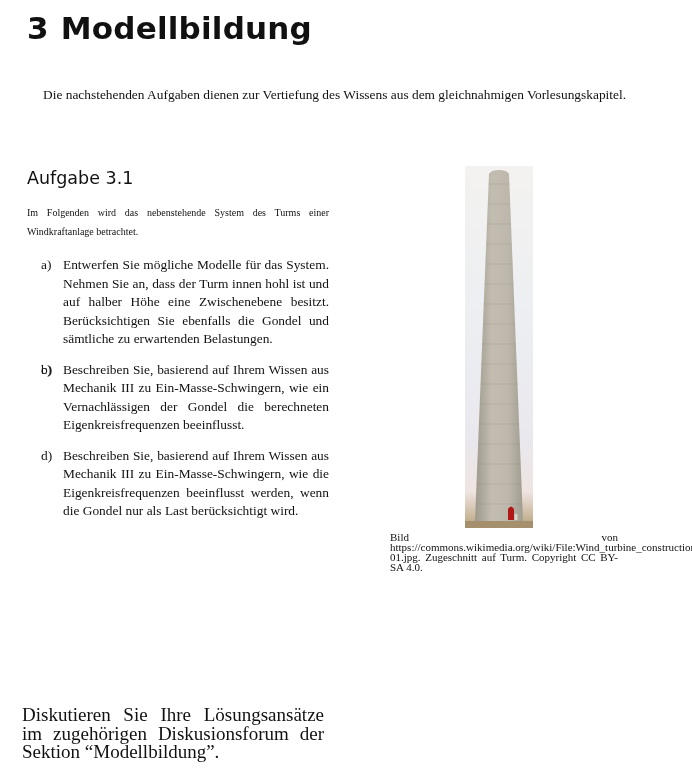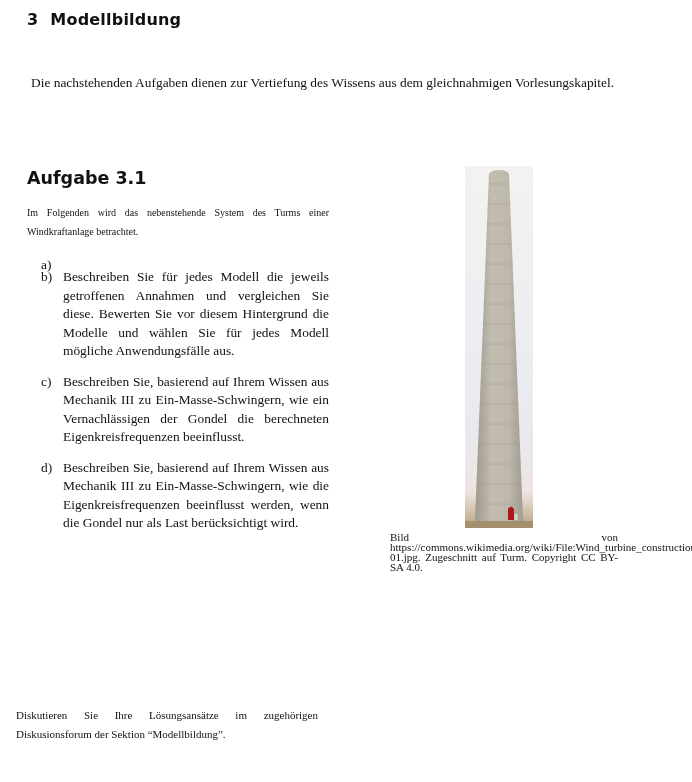--- a/index.html
+++ b/index.html
@@ -1,33 +1,33 @@
 <!DOCTYPE html>
 <html><head>
 <meta charset="utf-8">
 <style>
   html, body { margin: 0; padding: 0; background: #ffffff; }
   body { width: 692px; height: 782px; position: relative; overflow: hidden; color: #111; }
   .sans { font-family: "DejaVu Sans", "Liberation Sans", sans-serif; }
   .serif { font-family: "Liberation Serif", "DejaVu Serif", serif; }
 
-  .chapter-title { position: absolute; left: 27px; top: 10px; font-size: 16px; font-weight: bold; letter-spacing: 0.2px; margin: 0; }
+  .chapter-title { position: absolute; left: 27px; top: 10px; font-size: 31px; font-weight: bold; letter-spacing: 0.2px; margin: 0; }
   .chapter-title .num { margin-right: 12px; }
 
-  .intro { position: absolute; left: 27px; top: 70px; width: 628px; font-size: 13.4px; line-height: 18px; text-align: justify; margin: 4px; }
+  .intro { position: absolute; left: 27px; top: 70px; width: 628px; font-size: 13.4px; line-height: 18px; text-align: justify; margin: 16px; }
 
-  .task-title { position: absolute; left: 27px; top: 168px; font-size: 17.5px; font-weight: bold; margin: 0; }
+  .task-title { position: absolute; left: 27px; top: 168px; font-size: 17.5px; font-weight: normal; margin: 0; }
 
   .task-intro { position: absolute; left: 27px; top: 204px; width: 302px; font-size: 10px; line-height: 18.5px; text-align: justify; margin: 0; }
 
   .subtasks { position: absolute; left: 27px; top: 256px; width: 302px; margin: 0; padding: 0; list-style: none; }
   .subtask { position: relative; padding-left: 36px; font-size: 13.4px; line-height: 18.5px; text-align: justify; margin-bottom: 12px; }
   .subtask .label { position: absolute; left: 14px; top: 0; }
 
-  .closing { position: absolute; left: 16px; top: 706px; width: 302px; font-size: 11px; line-height: 18.5px; text-align: justify; margin: 0; }
+  .closing { position: absolute; left: 22px; top: 706px; width: 302px; font-size: 19px; line-height: 18.5px; text-align: justify; margin: 0; }
 
   .figure { position: absolute; left: 465px; top: 166px; width: 68px; height: 362px; overflow: hidden;
             background: linear-gradient(180deg, #f3f2f0 0%, #eceef2 45%, #e9e8ee 75%, #efe4e2 90%, #c9b79a 97%, #b09a78 100%); }
   .caption { position: absolute; left: 390px; top: 532px; width: 228px; font-size: 11px; line-height: 10px; text-align: justify; margin: 0; }
 </style>
 </head>
 <body>
 
 <h1 class="chapter-title sans">
   <span class="num">3</span><span>Modellbildung</span>
@@ -35,24 +35,24 @@
 
 <p class="intro serif">Die nachstehenden Aufgaben dienen zur Vertiefung des Wissens aus dem gleichnahmigen Vorlesungskapitel.</p>
 
 <h2 class="task-title sans">Aufgabe 3.1</h2>
 
 <p class="task-intro serif">Im Folgenden wird das nebenstehende System des Turms einer Windkraftanlage betrachtet.</p>
 
 <ol class="subtasks serif">
   <li class="subtask">
     <span class="label">a)</span>
+    <span>Entwerfen Sie mögliche Modelle für das System. Nehmen Sie an, dass der Turm innen hohl ist und auf halber Höhe eine Zwischenebene besitzt. Berücksichtigen Sie ebenfalls die Gondel und sämtliche zu erwartenden Belastungen.</span>
   </li>
   <li class="subtask">
     <span class="label">b)</span>
-    <span>Beschreiben Sie für jedes Modell die jeweils getroffenen Annahmen und vergleichen Sie diese. Bewerten Sie vor diesem Hintergrund die Modelle und wählen Sie für jedes Modell mögliche Anwendungsfälle aus.</span>
   </li>
   <li class="subtask">
     <span class="label">c)</span>
     <span>Beschreiben Sie, basierend auf Ihrem Wissen aus Mechanik III zu Ein-Masse-Schwingern, wie ein Vernachlässigen der Gondel die berechneten Eigenkreisfrequenzen beeinflusst.</span>
   </li>
   <li class="subtask">
     <span class="label">d)</span>
     <span>Beschreiben Sie, basierend auf Ihrem Wissen aus Mechanik III zu Ein-Masse-Schwingern, wie die Eigenkreisfrequenzen beeinflusst werden, wenn die Gondel nur als Last berücksichtigt wird.</span>
   </li>
 </ol>

